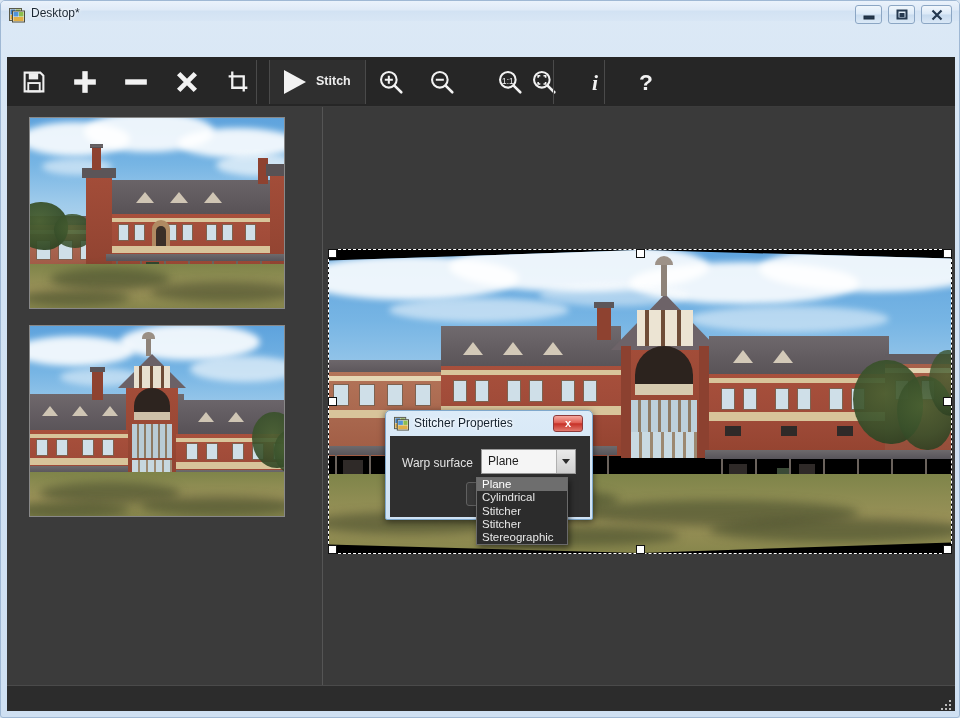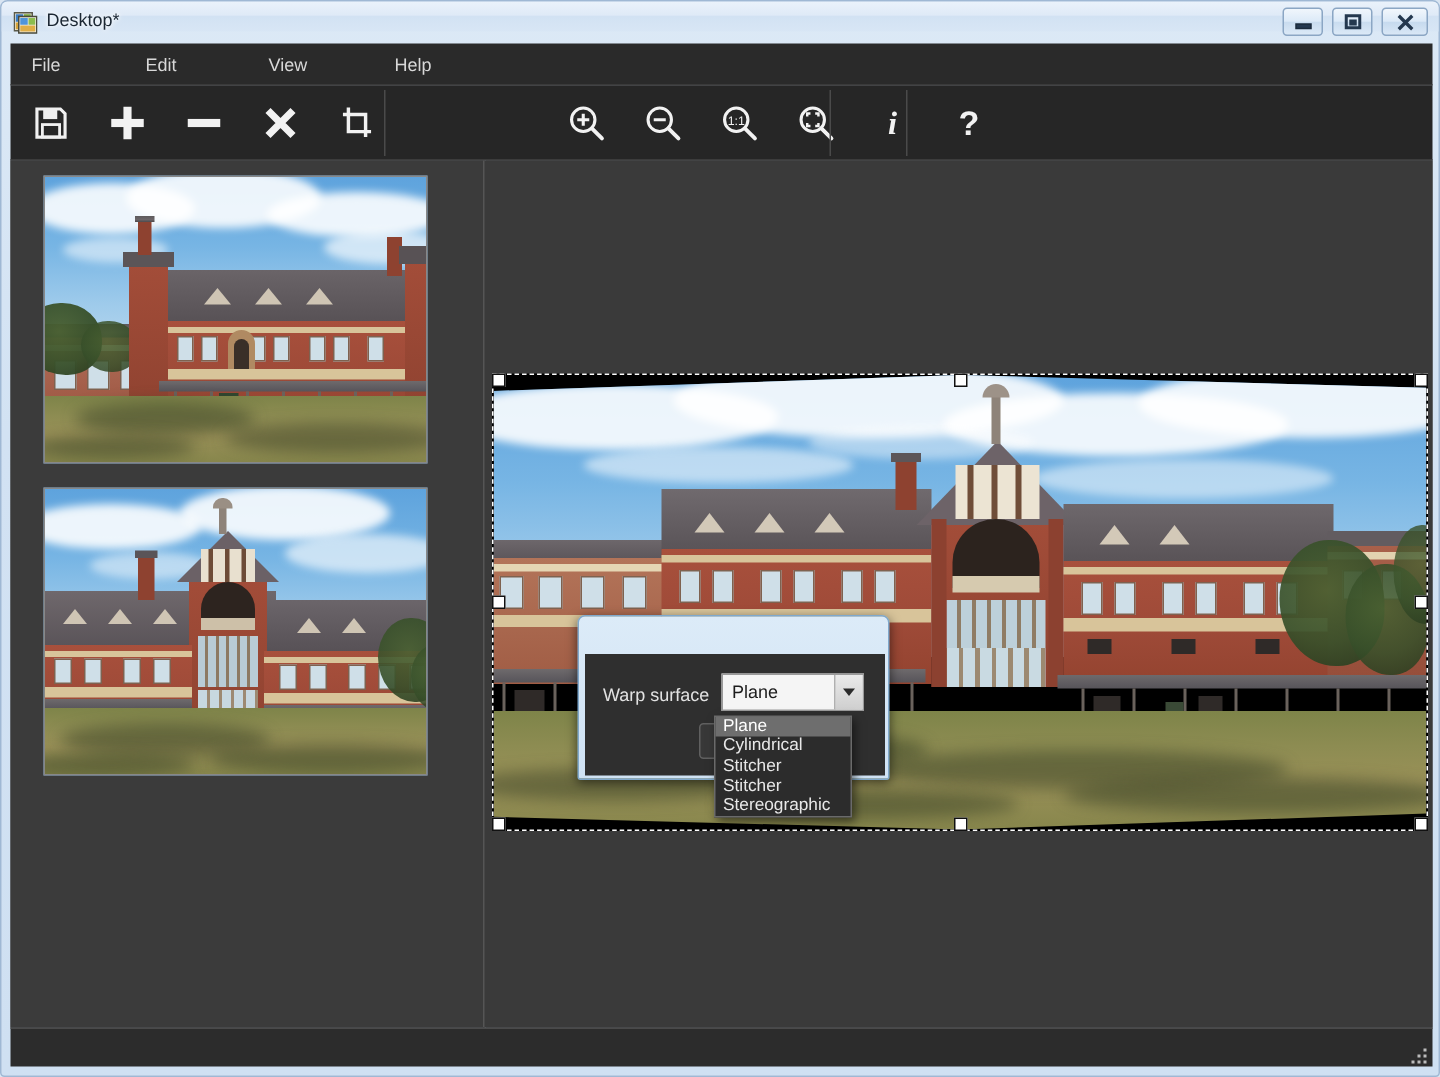--- a/index.html
+++ b/index.html
@@ -383,26 +383,20 @@
           <rect x="4.5" y="4" width="5" height="4" fill="#24384f"></rect>
         </svg>
     </div>
     <div class="win-btn" id="btn-close">
       <svg width="14" height="12" viewBox="0 0 14 12">
         <path d="M2.5 1.5 L11.5 10.5 M11.5 1.5 L2.5 10.5" stroke="#24384f" stroke-width="2.2" fill="none"></path>
       </svg>
     </div>
   </div>
 
-  <div id="menubar">
-    <div class="menu-item" style="left:4px">File</div>
-    <div class="menu-item" style="left:80px">Edit</div>
-    <div class="menu-item" style="left:162px">View</div>
-    <div class="menu-item" style="left:246px">Help</div>
-  </div>
 
   <div id="toolbar">
 
     <div class="tbtn" style="left:5px">
       <span>
         <svg width="25" height="25" viewBox="0 0 24 24">
           <path d="M3 3 h15 l3 3 v15 H3 Z" fill="none" stroke="#f0f0f0" stroke-width="2"></path>
           <rect x="7" y="3.5" width="9" height="6" fill="#f0f0f0"></rect>
           <rect x="6.5" y="13" width="11" height="8" fill="none" stroke="#f0f0f0" stroke-width="1.8"></rect>
         </svg>
@@ -438,20 +432,24 @@
       <span>
         <svg width="25" height="25" viewBox="0 0 24 24">
           <path d="M6.5 2 V17.5 H21" fill="none" stroke="#f2f2f2" stroke-width="2.2"></path>
           <path d="M3 6.5 H17.5 V21" fill="none" stroke="#f2f2f2" stroke-width="2.2"></path>
         </svg>
       </span>
     </div>
 
     <div class="tsep" style="left:249px"></div>
 
+    <div id="stitch-group">
+      <div id="stitch-tri"></div>
+      <div id="stitch-label">Stitch</div>
+    </div>
 
     <div class="tbtn" style="left:362px">
       <span>
         <svg width="26" height="26" viewBox="0 0 24 24">
           <circle cx="10" cy="10" r="7.2" fill="none" stroke="#f2f2f2" stroke-width="1.9"></circle>
           <path d="M15.3 15.3 L21.5 21.5" stroke="#f2f2f2" stroke-width="2.4" stroke-linecap="round"></path>
           <path d="M10 6.3 V13.7 M6.3 10 H13.7" stroke="#f2f2f2" stroke-width="1.9"></path>
         </svg>
       </span>
     </div>
@@ -459,21 +457,21 @@
     <div class="tbtn" style="left:413px">
       <span>
         <svg width="26" height="26" viewBox="0 0 24 24">
           <circle cx="10" cy="10" r="7.2" fill="none" stroke="#f2f2f2" stroke-width="1.9"></circle>
           <path d="M15.3 15.3 L21.5 21.5" stroke="#f2f2f2" stroke-width="2.4" stroke-linecap="round"></path>
           <path d="M6.3 10 H13.7" stroke="#f2f2f2" stroke-width="1.9"></path>
         </svg>
       </span>
     </div>
 
-    <div class="tbtn" style="left:464px">
+    <div class="tbtn" style="left:481px">
       <span>
         <svg width="26" height="26" viewBox="0 0 24 24">
           <circle cx="10" cy="10" r="7.2" fill="none" stroke="#f2f2f2" stroke-width="1.9"></circle>
           <path d="M15.3 15.3 L21.5 21.5" stroke="#f2f2f2" stroke-width="2.4" stroke-linecap="round"></path>
           <text x="10" y="13.4" font-size="7.6" fill="#f2f2f2" text-anchor="middle" font-family="Liberation Sans, sans-serif">1:1</text>
         </svg>
       </span>
     </div>
 
     <div class="tbtn" style="left:515px">
@@ -795,20 +793,38 @@
         <div class="handle" style="left:615px; top:0px;"></div>
         <div class="handle" style="left:0px;   top:148px;"></div>
         <div class="handle" style="left:615px; top:148px;"></div>
         <div class="handle" style="left:0px;   top:296px;"></div>
         <div class="handle" style="left:308px; top:296px;"></div>
         <div class="handle" style="left:615px; top:296px;"></div>
       </div>
     </div>
 
     <div id="dialog">
+      <div id="dlg-titlebar">
+        <span id="dlg-icon">
+          <svg width="15" height="15" viewBox="0 0 16 16">
+            <rect x="0.5" y="1.5" width="12" height="12" fill="#e8e4d8" stroke="#5a5a4a"></rect>
+            <rect x="1.5" y="2.5" width="5" height="5" fill="#3b7dc4"></rect>
+            <rect x="7" y="2.5" width="4.5" height="5" fill="#7aa63f"></rect>
+            <rect x="1.5" y="8" width="10" height="4.5" fill="#d8a53a"></rect>
+            <rect x="3.5" y="4" width="12" height="11" fill="#f2efe4" stroke="#4a4a3a"></rect>
+            <rect x="4.5" y="5" width="5" height="4.5" fill="#4f94d9"></rect>
+            <rect x="10" y="5" width="4.5" height="4.5" fill="#8cbd4e"></rect>
+            <rect x="4.5" y="10" width="10" height="4" fill="#e0ae45"></rect>
+          </svg>
+        </span>
+        <span id="dlg-title">Stitcher Properties</span>
+        <div id="dlg-close">
+          <div id="dlg-close-x">x</div>
+        </div>
+      </div>
 
       <div id="dlg-client">
         <div id="warp-label">Warp surface</div>
 
         <div id="warp-combo">
           <span id="warp-combo-value">Plane</span>
           <span id="warp-combo-arrow"></span>
         </div>
 
         <div id="ok-button">

